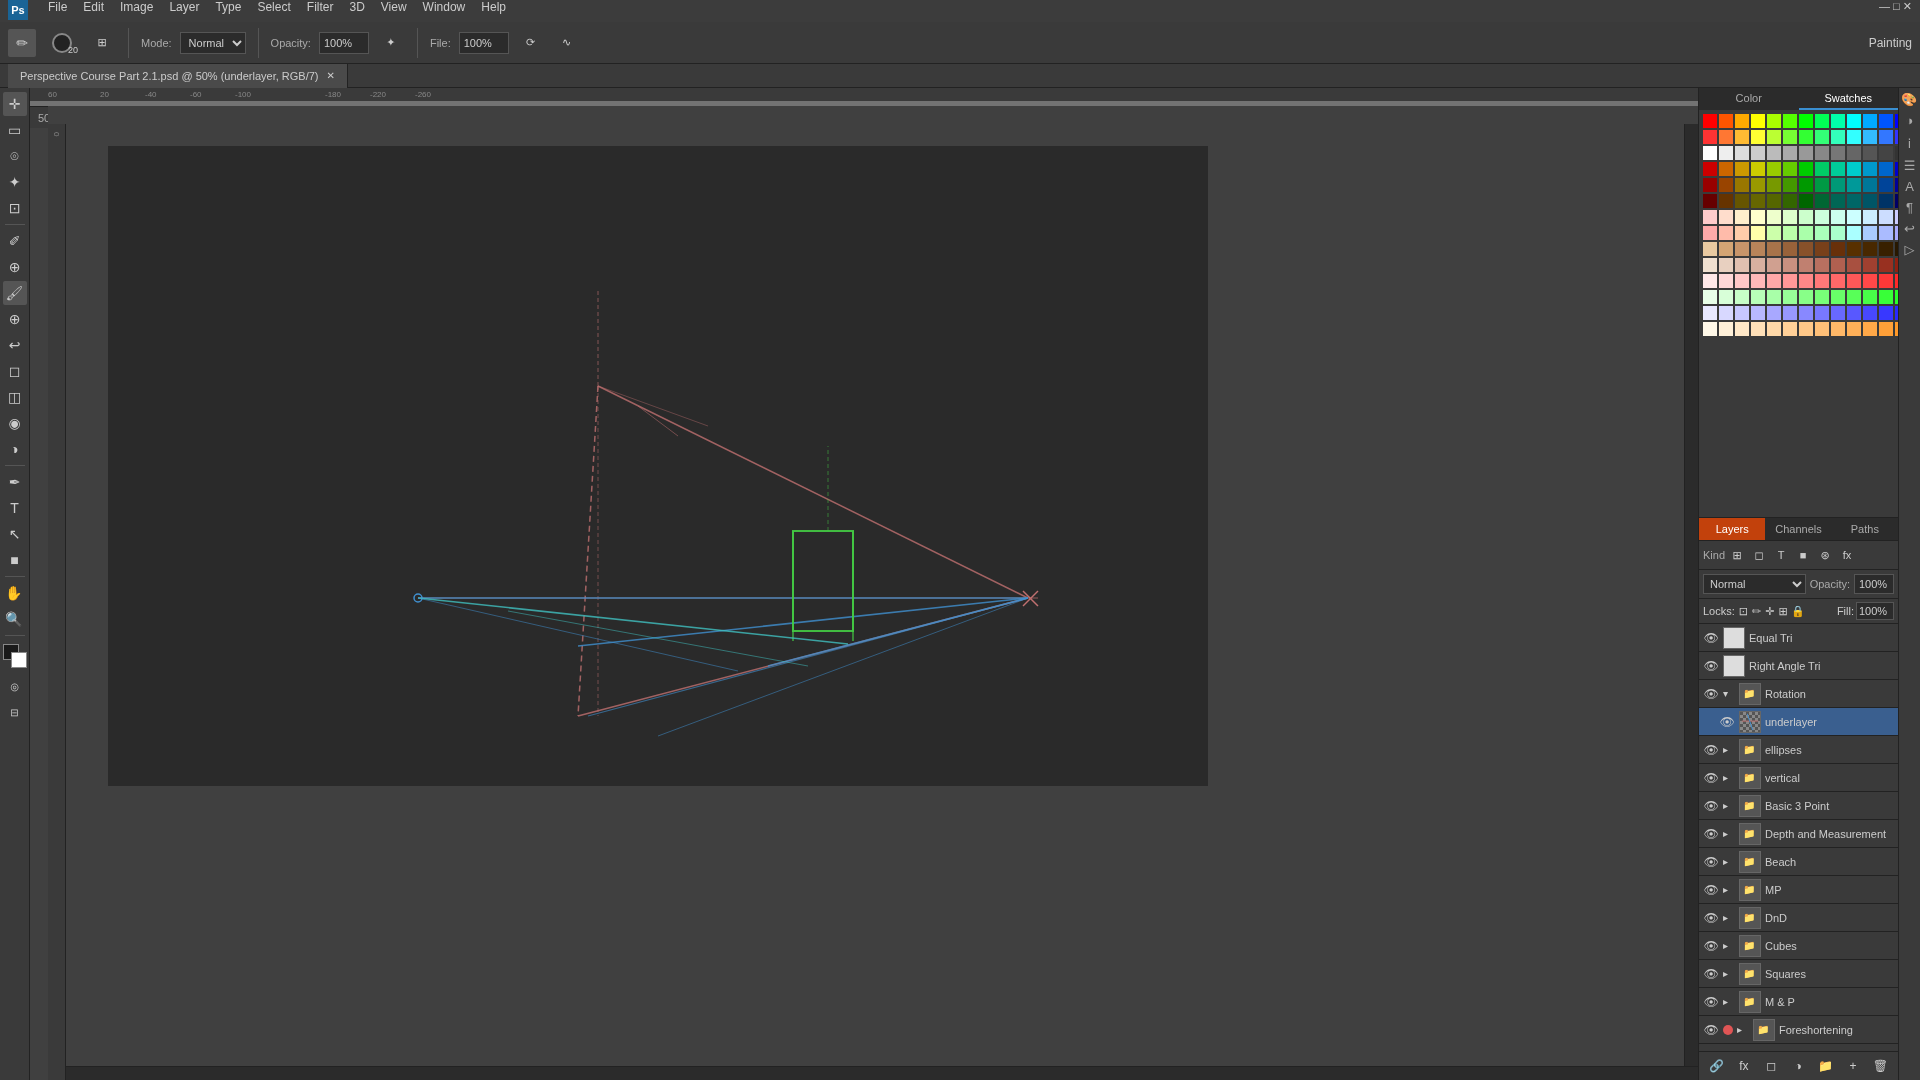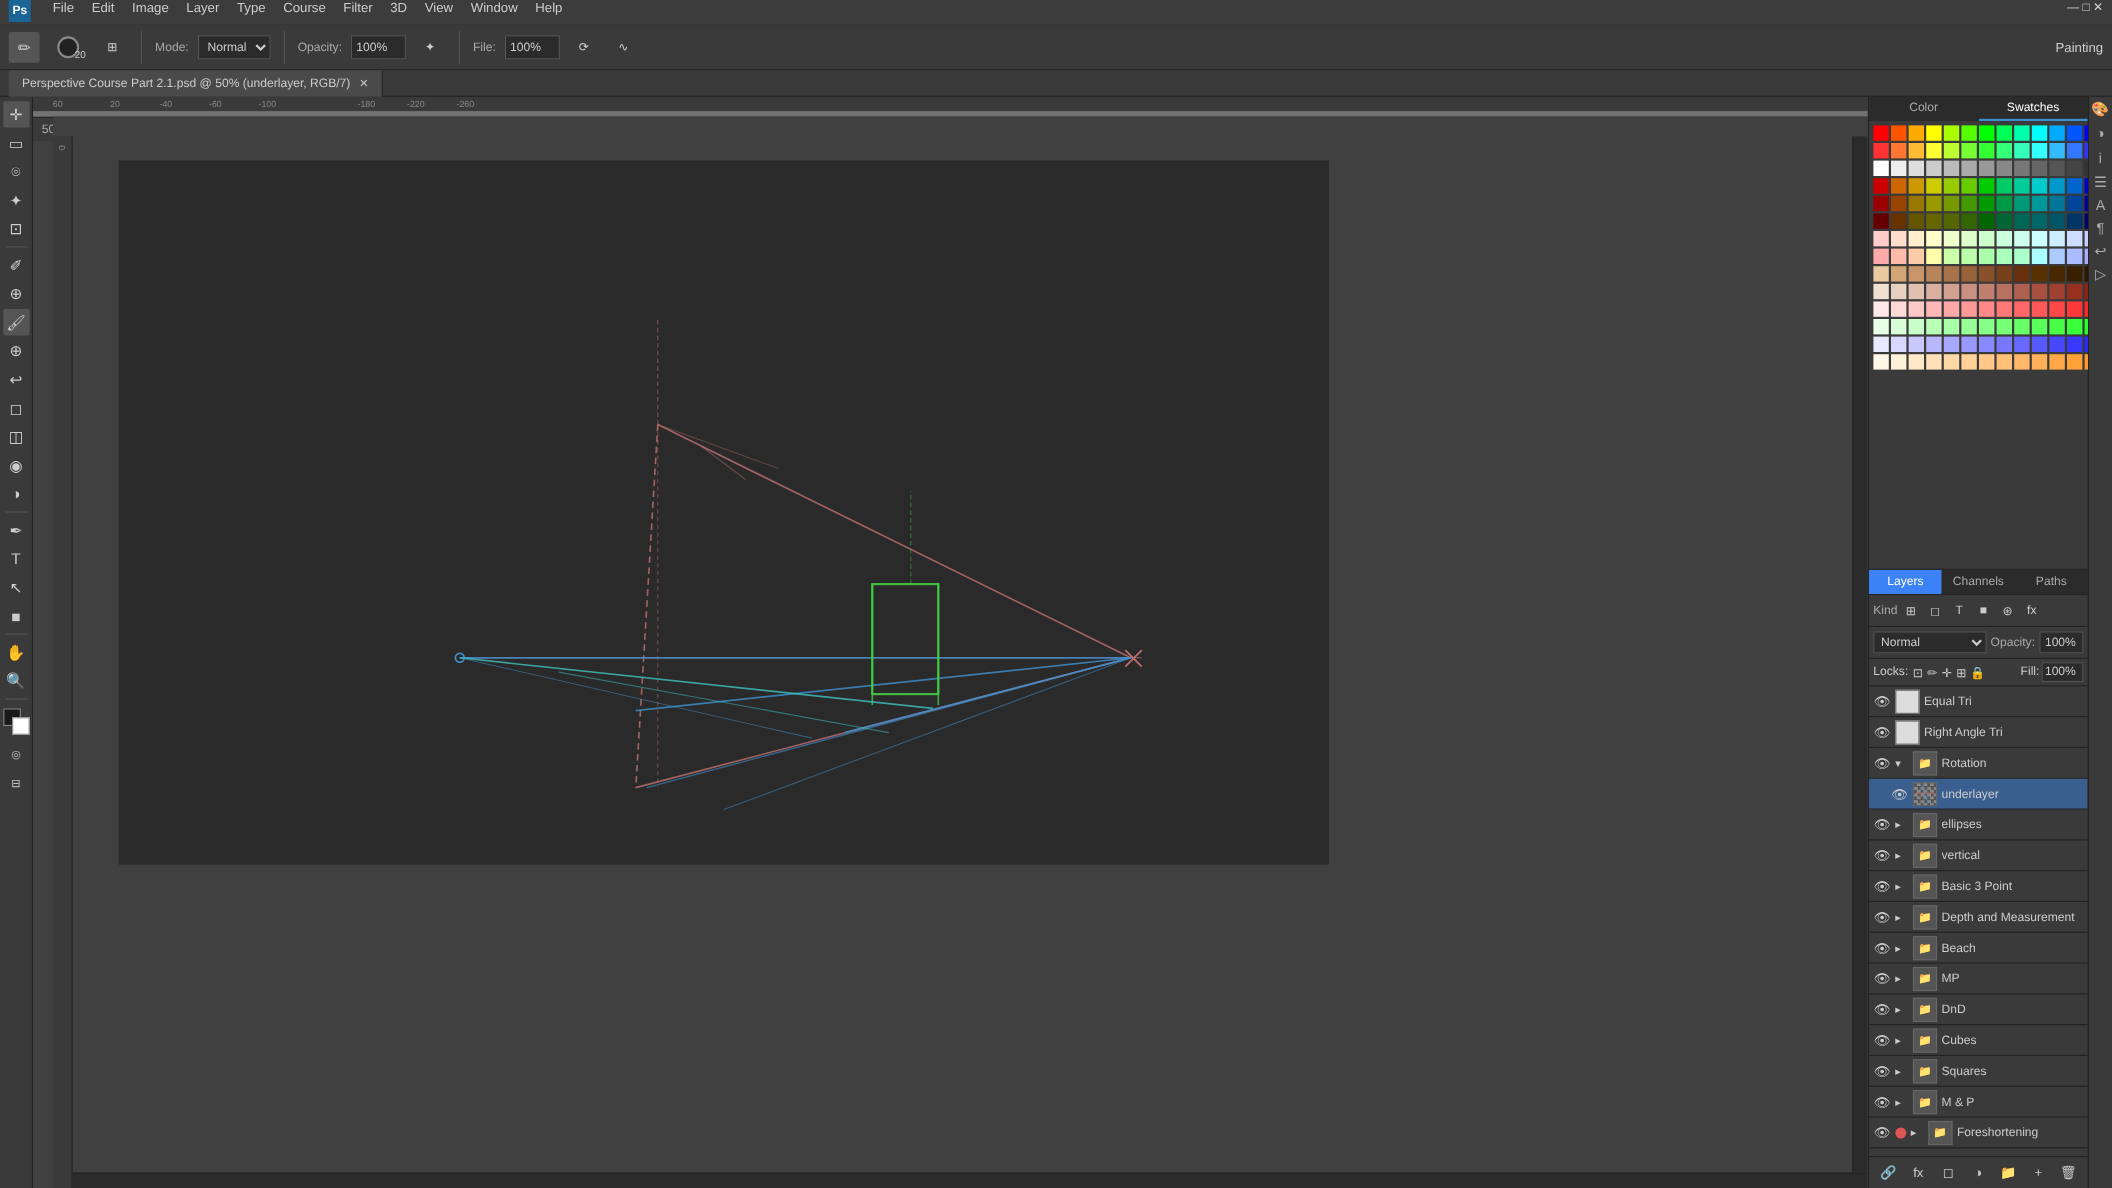--- a/index.html
+++ b/index.html
@@ -56,21 +56,21 @@
 
     
     .swatches-panel { flex: 1; overflow-y: auto; padding: 4px; }
     .swatch-row { display: flex; gap: 2px; margin-bottom: 2px; }
     .swatch { width: 14px; height: 14px; cursor: pointer; flex-shrink: 0; }
 
     
     .layers-panel { display: flex; flex-direction: column; }
     .layers-header-tabs { display: flex; background: #2b2b2b; border-bottom: 1px solid #222; }
     .layers-tab { flex: 1; padding: 5px 4px; font-size: 11px; color: #aaa; cursor: pointer; text-align: center; }
-    .layers-tab.active { color: #fff; background: #3b82f6; }
+    .layers-tab.active { color: #fff; background: #c2410c; }
 
     .layers-toolbar { display: flex; align-items: center; gap: 2px; padding: 4px; border-bottom: 1px solid #222; background: #3a3a3a; }
     .layers-toolbar-btn { width: 20px; height: 20px; background: transparent; border: none; color: #ccc; cursor: pointer; display: flex; align-items: center; justify-content: center; font-size: 11px; }
 
     .layers-blend { display: flex; align-items: center; gap: 4px; padding: 4px; border-bottom: 1px solid #222; }
     .layers-blend select { background: #2b2b2b; color: #ccc; border: 1px solid #555; height: 20px; padding: 0 2px; font-size: 11px; flex: 1; }
     .layers-blend-label { font-size: 11px; color: #aaa; }
 
     .locks-row { display: flex; align-items: center; gap: 4px; padding: 3px 4px; border-bottom: 1px solid #222; font-size: 11px; }
     .lock-btn { font-size: 11px; cursor: pointer; }
@@ -104,21 +104,21 @@
 </head>
 <body>
 
 <div class="menu-bar">
   <div class="app-icon">Ps</div>
   <span>File</span>
   <span>Edit</span>
   <span>Image</span>
   <span>Layer</span>
   <span>Type</span>
-  <span>Course</span>
+  <span>Select</span>
   <span>Filter</span>
   <span>3D</span>
   <span>View</span>
   <span>Window</span>
   <span>Help</span>
   <span style="margin-left:auto; font-size:11px;">— □ ✕</span>
 </div>
 
 <div class="toolbar">
   <button class="toolbar-btn active">✏</button>

